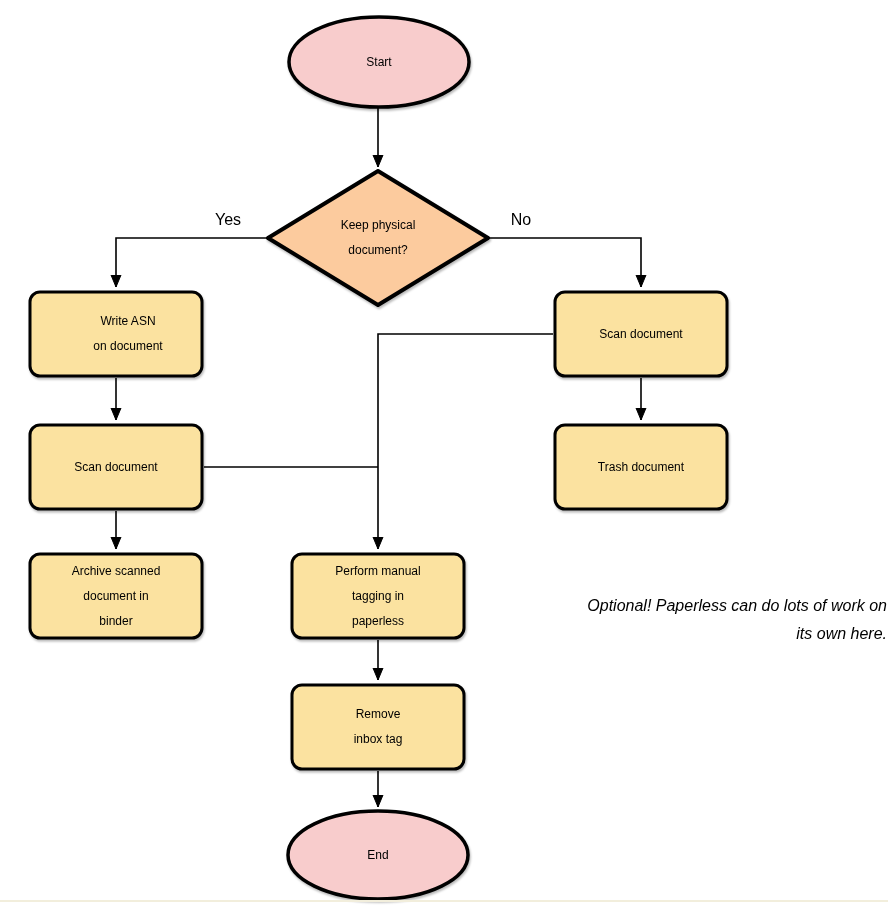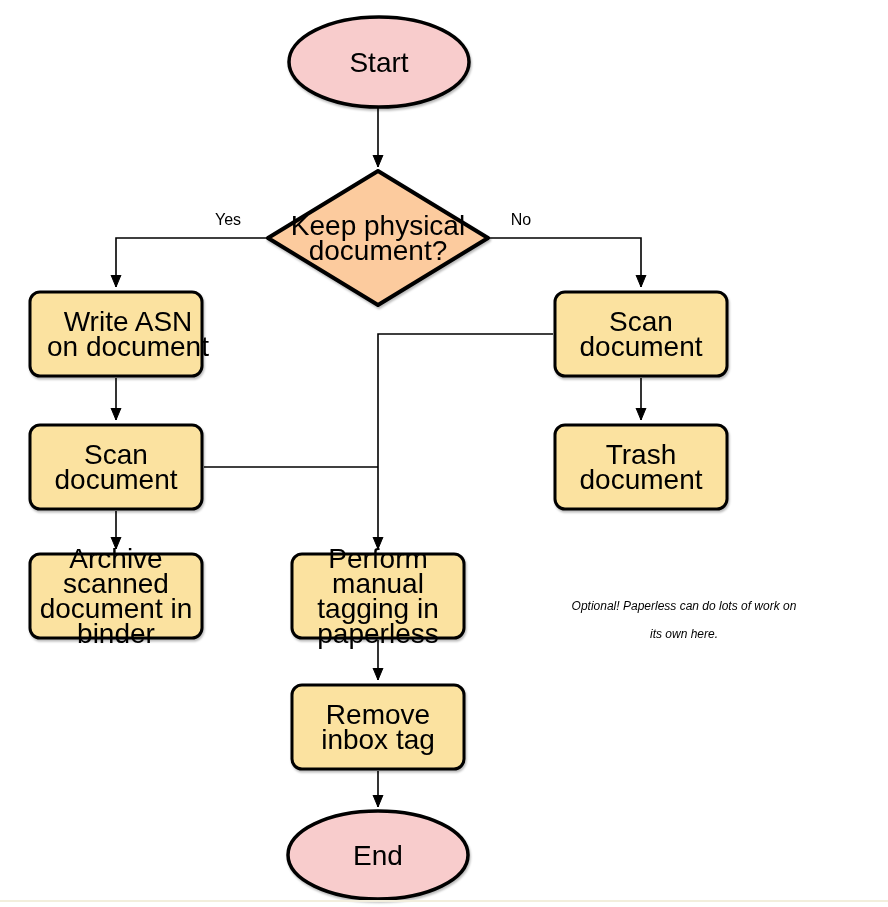--- a/index.html
+++ b/index.html
@@ -32,44 +32,44 @@
   .shape.diamond { stroke-width: 4;   fill: var(--decision-fill, #FCCB9E); stroke-linejoin: round; }
 
   
   .node-label {
     position: absolute;
     display: flex;
     align-items: center;
     justify-content: center;
     text-align: center;
     white-space: pre-line;
-    font-size: 28px;
+    font-size: 12px;
     line-height: 25px;
     pointer-events: none;
   }
 
   .edge-label {
     position: absolute;
     display: flex;
     align-items: center;
     justify-content: center;
     font-size: 16px;
     line-height: 22px;
   }
 
   .annotation {
     position: absolute;
     left: 481px;
     top: 592px;
     width: 406px;
-    font-size: 12px;
+    font-size: 16px;
     line-height: 28px;
     font-style: italic;
     white-space: pre-line;
-    text-align: center;
+    text-align: right;
   }
 
   .bottom-divider {
     position: absolute;
     left: 0;
     top: 900px;
     width: 888px;
     height: 2px;
     background: var(--footer-line, #F2EEDC);
   }

